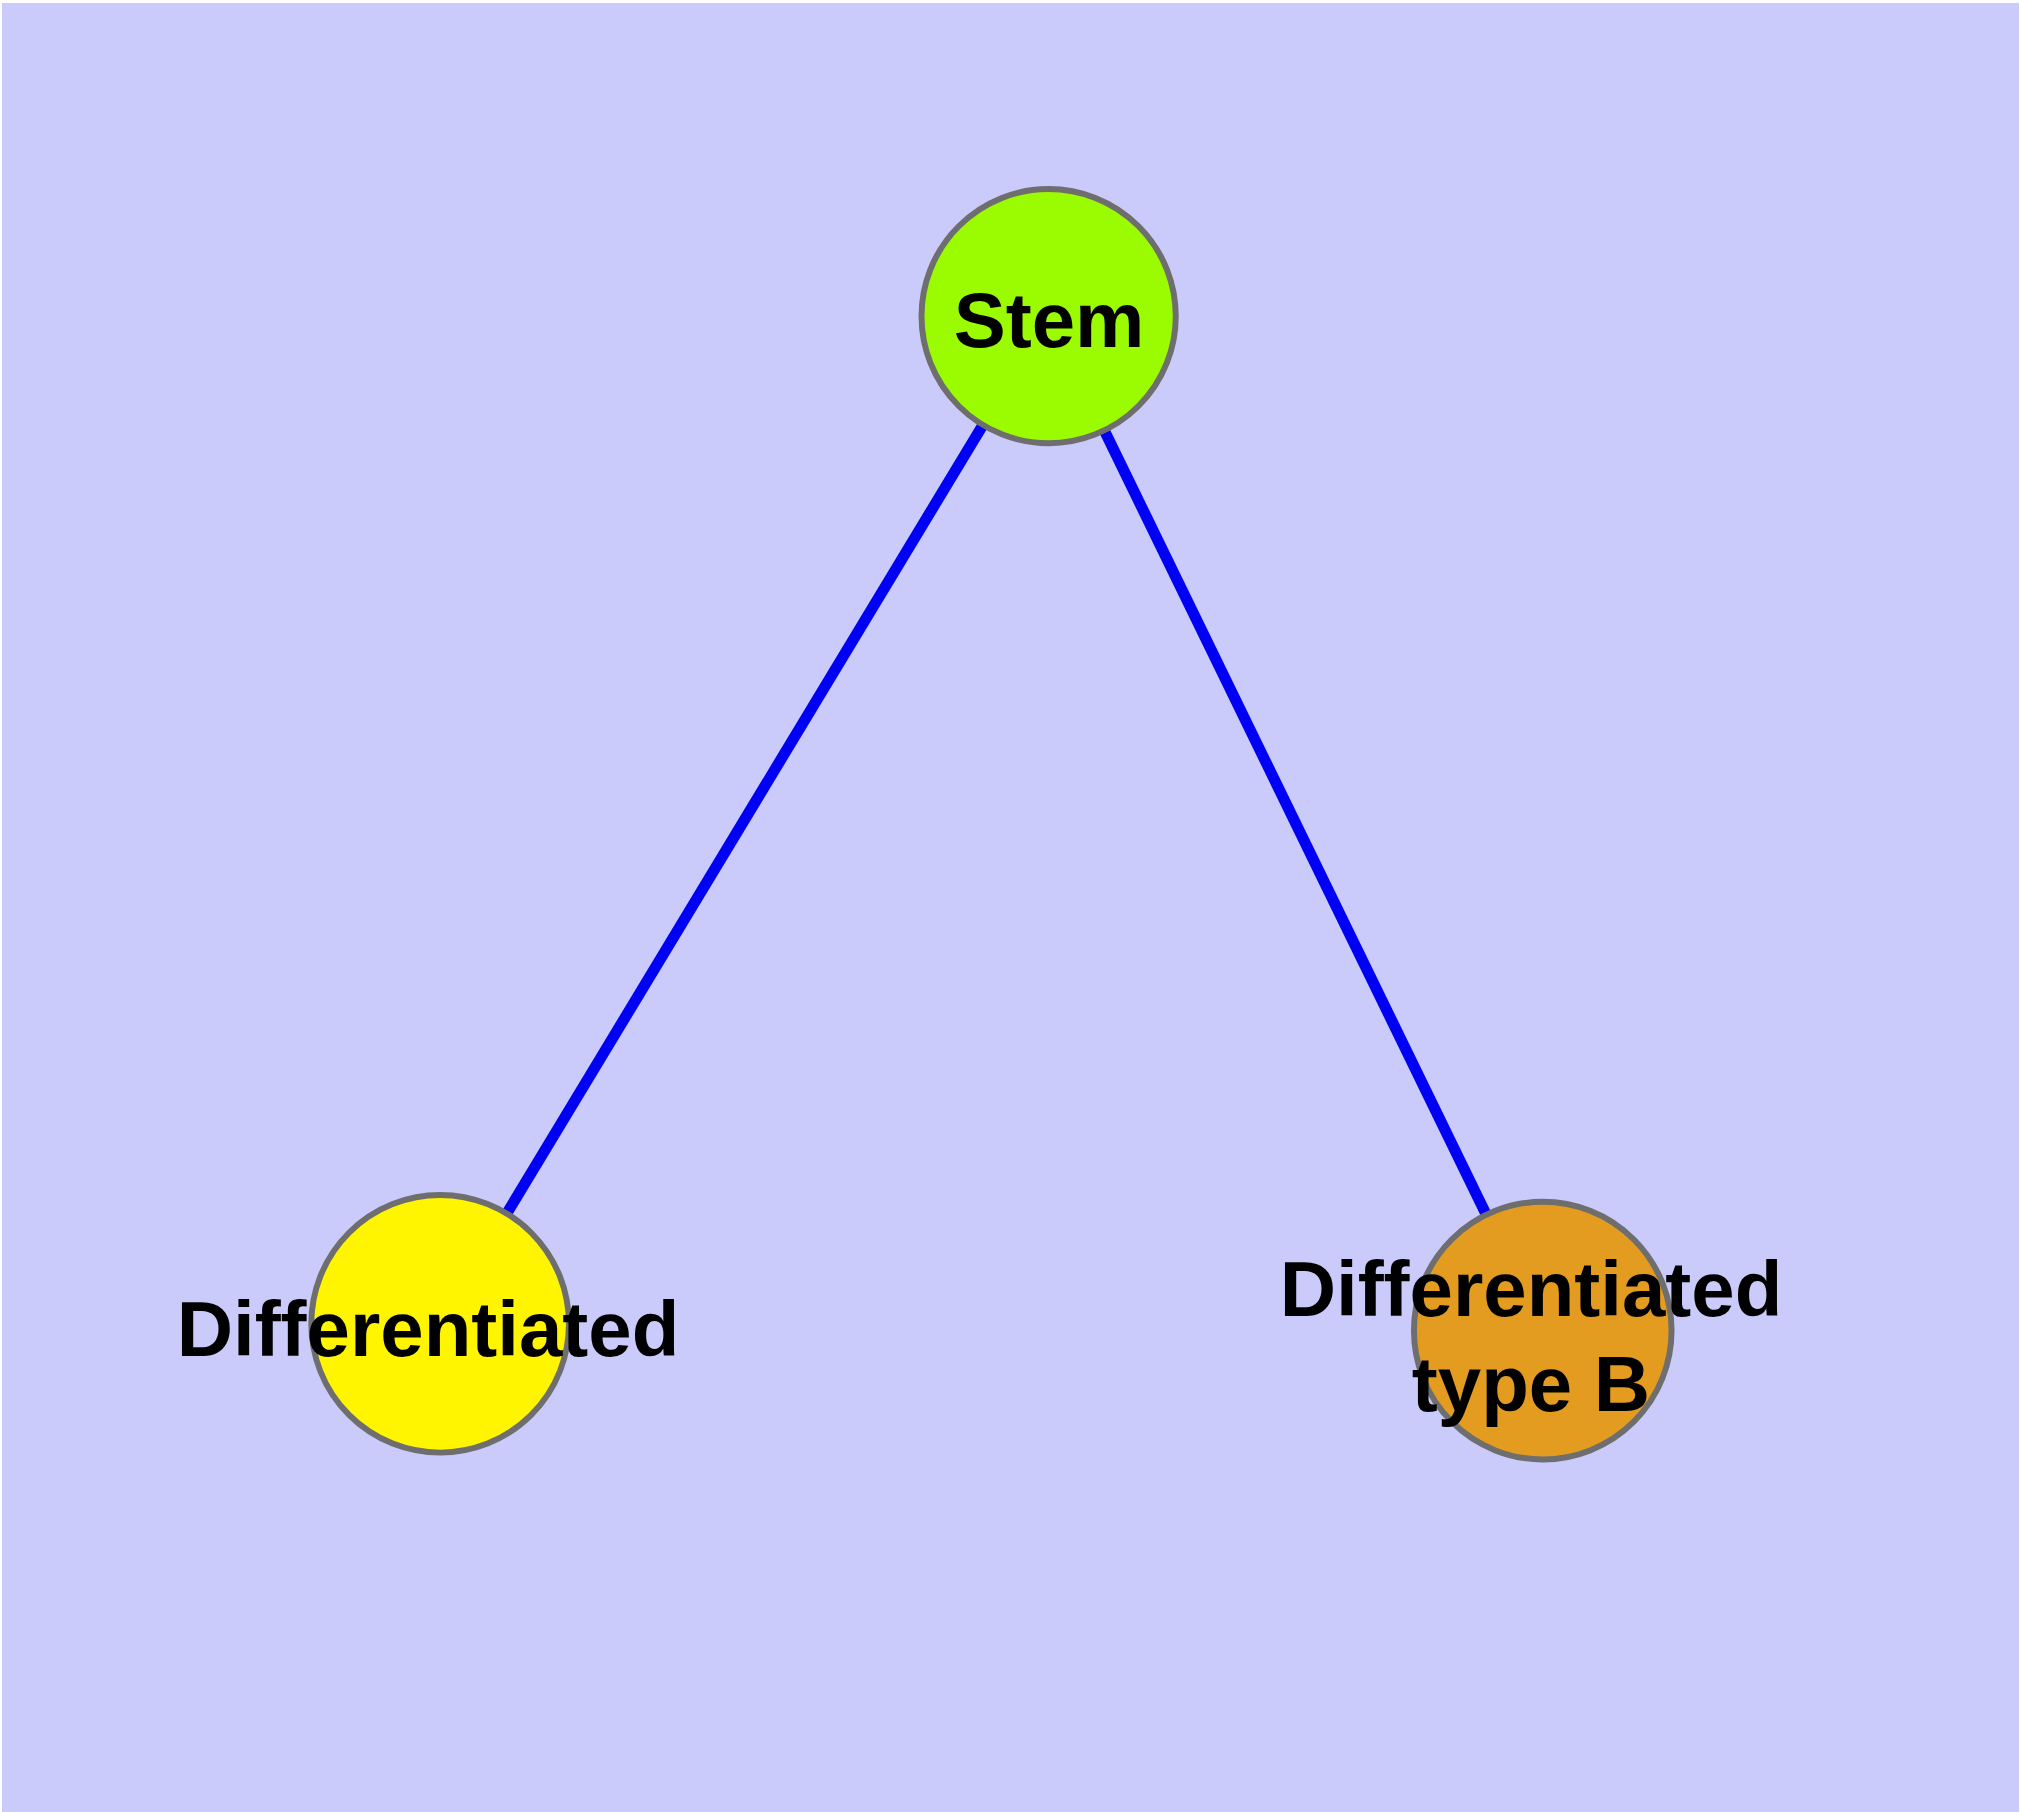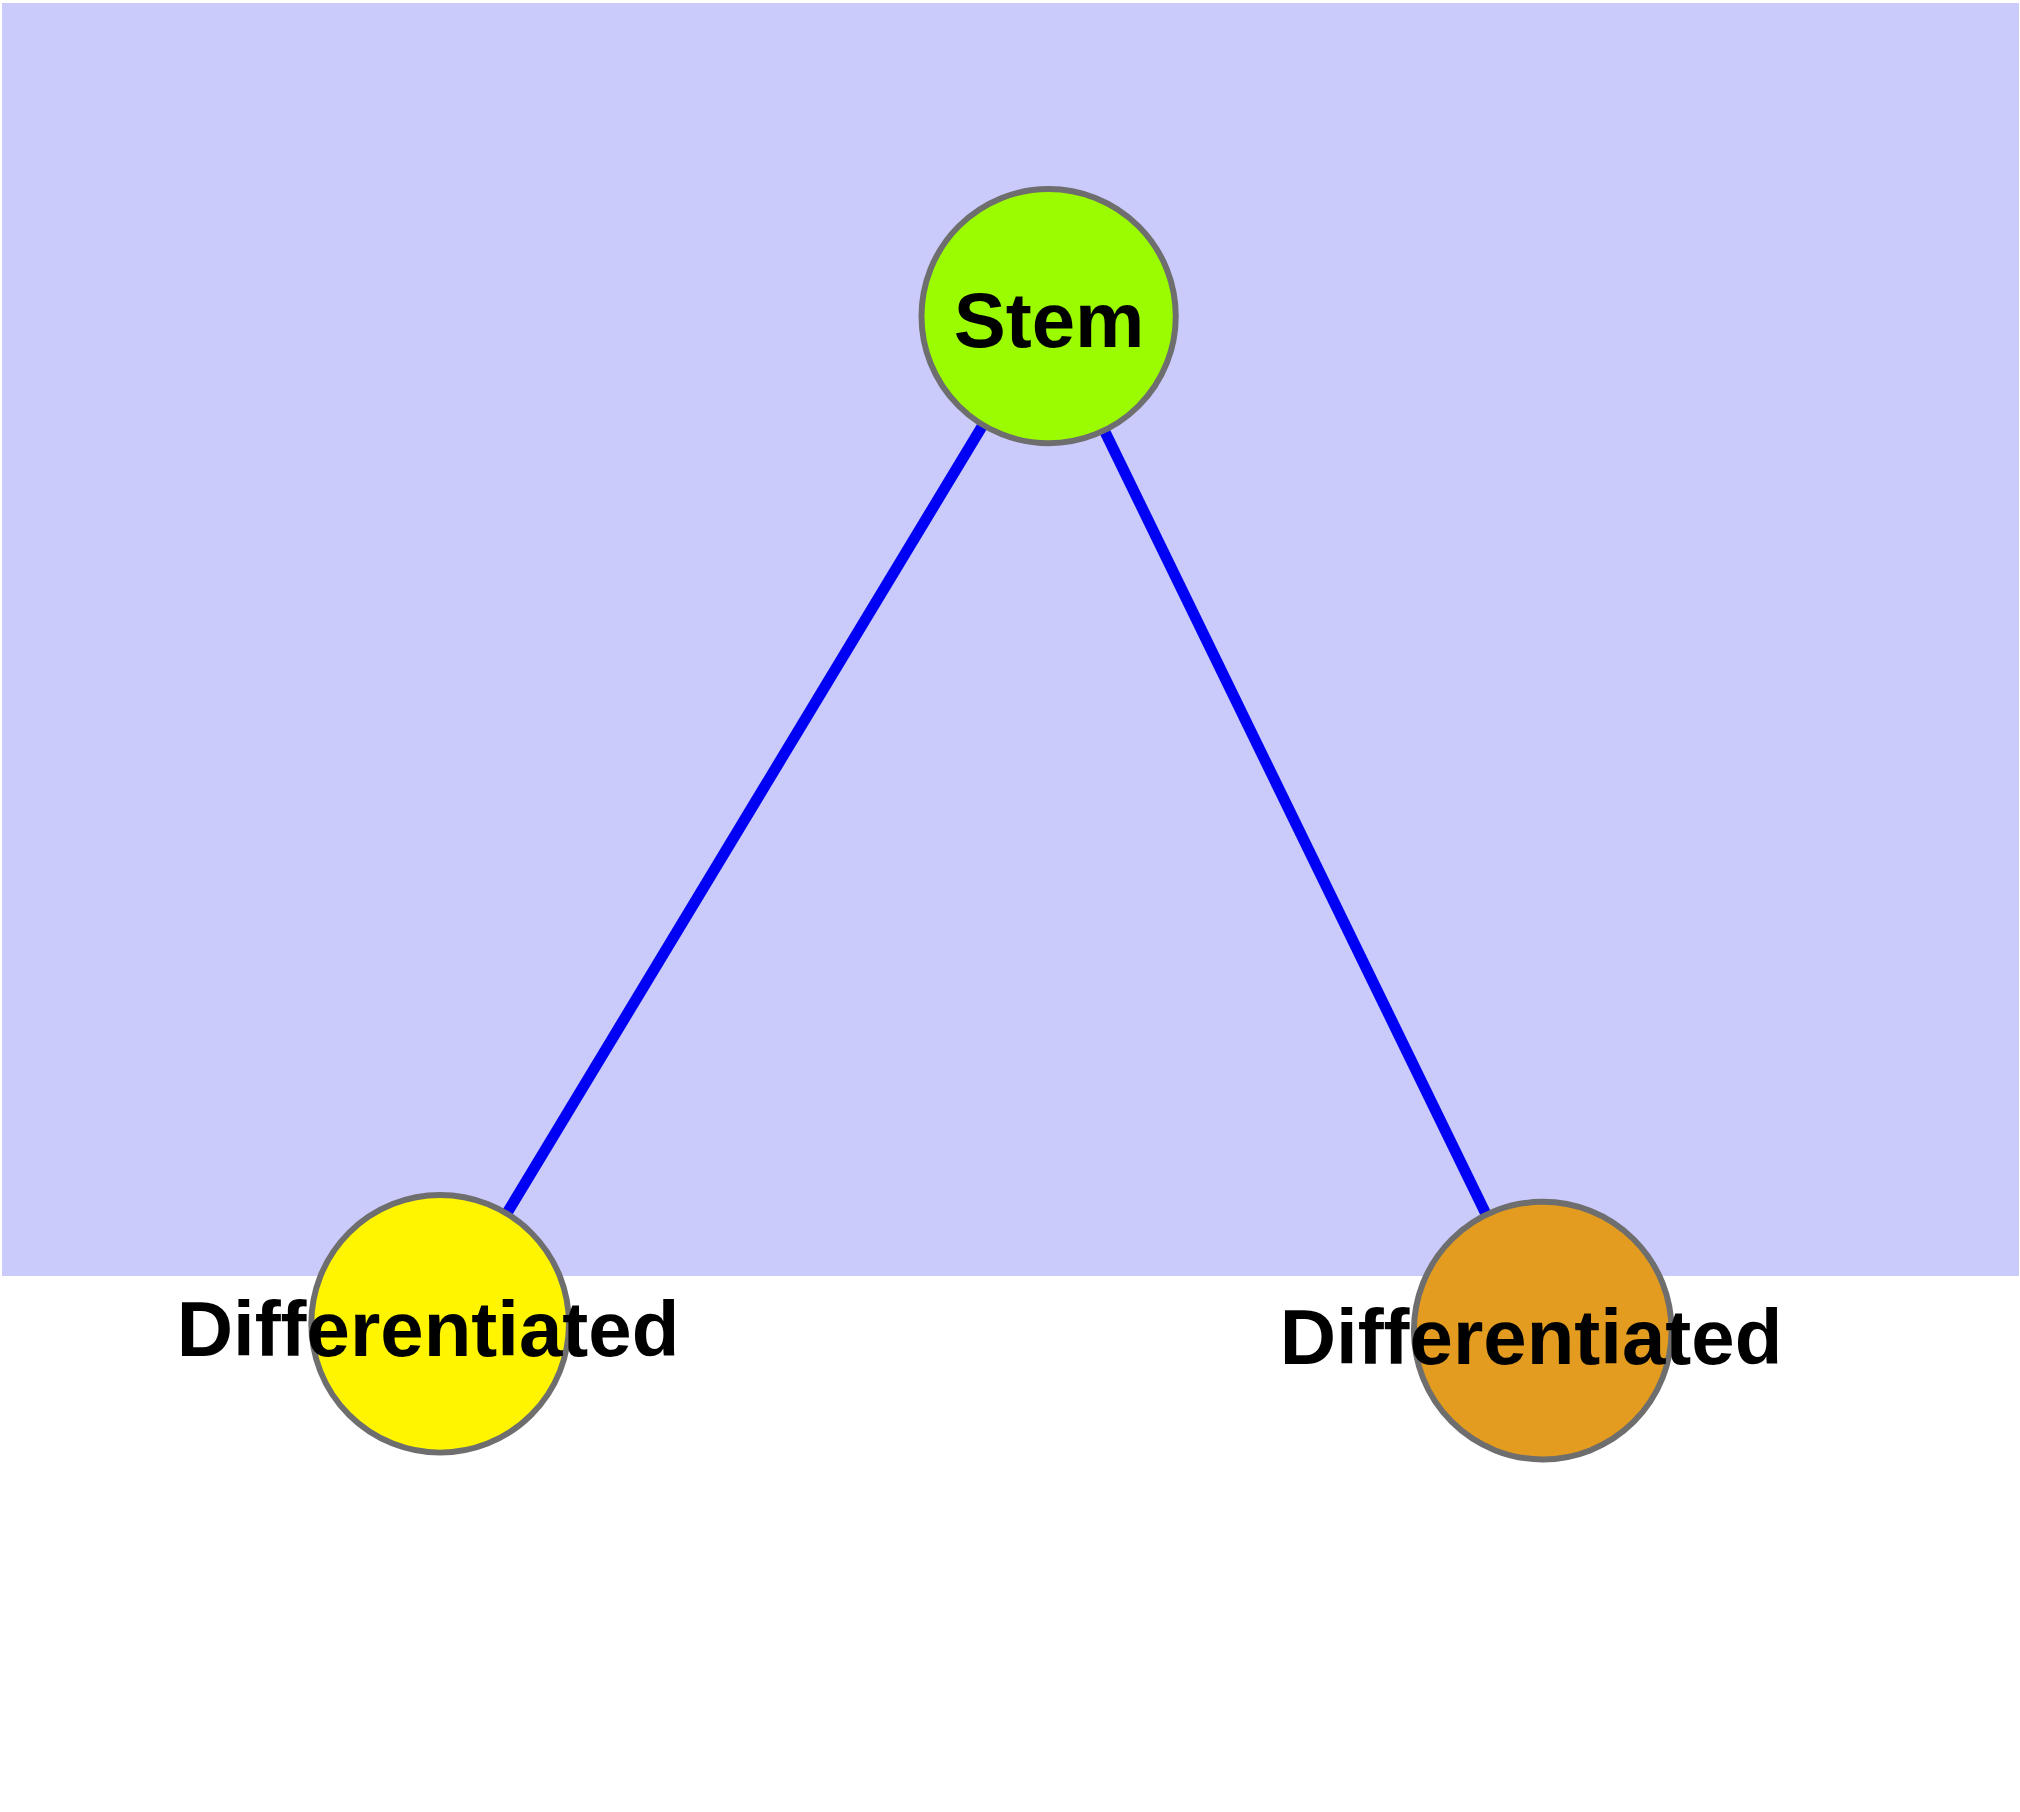--- a/index.html
+++ b/index.html
@@ -7,21 +7,21 @@
     padding: 0;
     background: #ffffff;
     width: 2021px;
     height: 1812px;
     overflow: hidden;
     font-family: "Liberation Sans", sans-serif;
   }
   .stage {
     position: relative;
     width: 2021px;
-    height: 1276px;
+    height: 1812px;
   }
   .canvas-bg {
     position: absolute;
     left: 1.7px;
     top: 2.5px;
     right: 1.7px;
     bottom: 0;
   }
   svg.graph {
     position: absolute;
@@ -72,16 +72,17 @@
   <div class="node-label" style="left:1049px; top:320px;">
     <div>Stem</div>
   </div>
 
   <div class="node-label" style="left:428px; top:1329px;">
     <div>Differentiated</div>
   </div>
 
   <div class="node-label" style="left:1531px; top:1337px;">
     <div>Differentiated</div>
+    <div>type B</div>
   </div>
 
 </div>
 
 
 </body></html>

